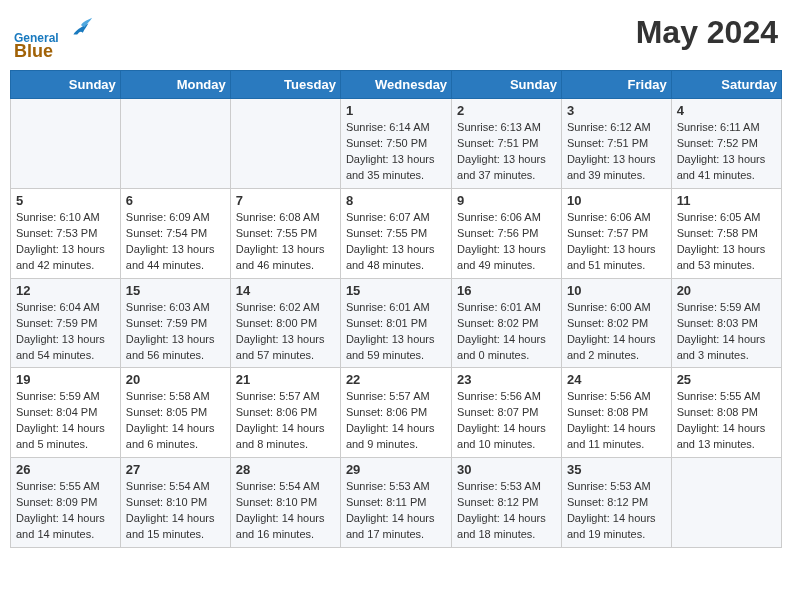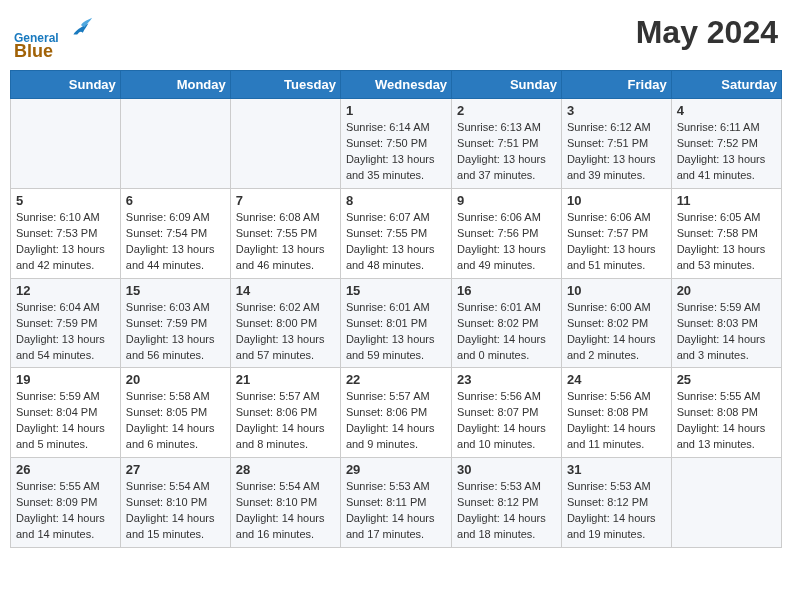--- a/index.html
+++ b/index.html
@@ -255,19 +255,19 @@
         </td>
         <td>
           <span class="day-number">29</span>
           <div class="day-info">Sunrise: 5:53 AM<br>Sunset: 8:11 PM<br>Daylight: 14 hours and 17 minutes.</div>
         </td>
         <td>
           <span class="day-number">30</span>
           <div class="day-info">Sunrise: 5:53 AM<br>Sunset: 8:12 PM<br>Daylight: 14 hours and 18 minutes.</div>
         </td>
         <td>
-          <span class="day-number">31</span>
+          <span class="day-number">35</span>
           <div class="day-info">Sunrise: 5:53 AM<br>Sunset: 8:12 PM<br>Daylight: 14 hours and 19 minutes.</div>
         </td>
         <td class="empty-cell"></td>
       </tr>
     </tbody>
 </table>
 
 </body></html>

